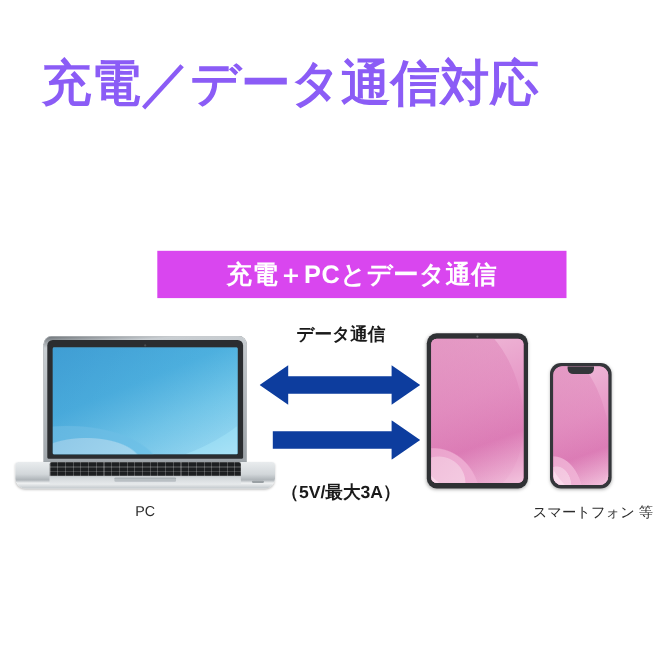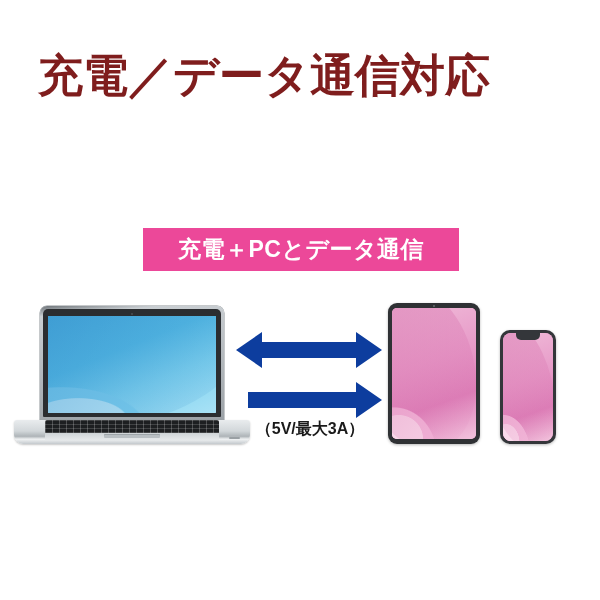--- a/index.html
+++ b/index.html
@@ -19,33 +19,33 @@
   
   #page-title {
     position: absolute;
     left: 0;
     top: 48px;
     width: 528px;
     text-align: center;
     font-size: 45px;
     line-height: 56px;
     font-weight: 700;
-    color: #7f1d1d;
+    color: #8b5cf6;
     letter-spacing: 0px;
     white-space: nowrap;
   }
 
   
   #banner {
     position: absolute;
     left: 143px;
     top: 228px;
-    width: 316px;
+    width: 372px;
     height: 43px;
-    background: #ec4899;
+    background: #d946ef;
     display: flex;
     align-items: center;
     justify-content: center;
   }
   #banner-label {
     color: #ffffff;
     font-size: 23px;
     font-weight: 700;
     line-height: 23px;
     letter-spacing: 0.5px;
@@ -335,20 +335,21 @@
     font-size: 16px;
     font-weight: 700;
     line-height: 21px;
     white-space: nowrap;
   }
   #label-charge-spec {
     font-size: 16px;
     font-weight: 700;
     line-height: 21px;
     white-space: nowrap;
+    margin-top: 20px;
   }
 </style>
 </head>
 <body>
 
 <div id="page-title">充電／データ通信対応</div>
 
 <div id="banner">
   <span id="banner-label">充電＋PCとデータ通信</span>
 </div>
@@ -365,24 +366,26 @@
         </div>
       </div>
     </div>
     <div class="base">
       <div class="keyboard"></div>
       <div class="palmrest"></div>
       <div class="trackpad"></div>
       <div class="foot"></div>
     </div>
   </div>
+  <div id="laptop-label">PC</div>
 
   <svg id="arrow-bidirectional" class="arrow-svg" width="146" height="40" viewBox="0 0 146 40">
     <polygon points="0,20 26,2 26,12 120,12 120,2 146,20 120,38 120,28 26,28 26,38" fill="#0d3d9e"></polygon>
   </svg>
+  <div id="label-data">データ通信</div>
 
   <svg id="arrow-charge" class="arrow-svg" width="146" height="36" viewBox="0 0 146 36">
     <polygon points="12,10 120,10 120,0 146,18 120,36 120,26 12,26" fill="#0d3d9e"></polygon>
   </svg>
   <div id="label-charge-wrap">
     <div id="label-charge-spec">（5V/最大3A）</div>
   </div>
 
   <div id="tablet">
     <div class="tablet-cam"></div>
@@ -392,14 +395,15 @@
     </div>
   </div>
 
   <div id="phone">
     <div class="phone-screen">
       <div class="phone-bg"></div>
       <div class="phone-swirl"></div>
       <div class="notch"></div>
     </div>
   </div>
+  <div id="phone-label">スマートフォン 等</div>
 
 </div>
 
 </body></html>

